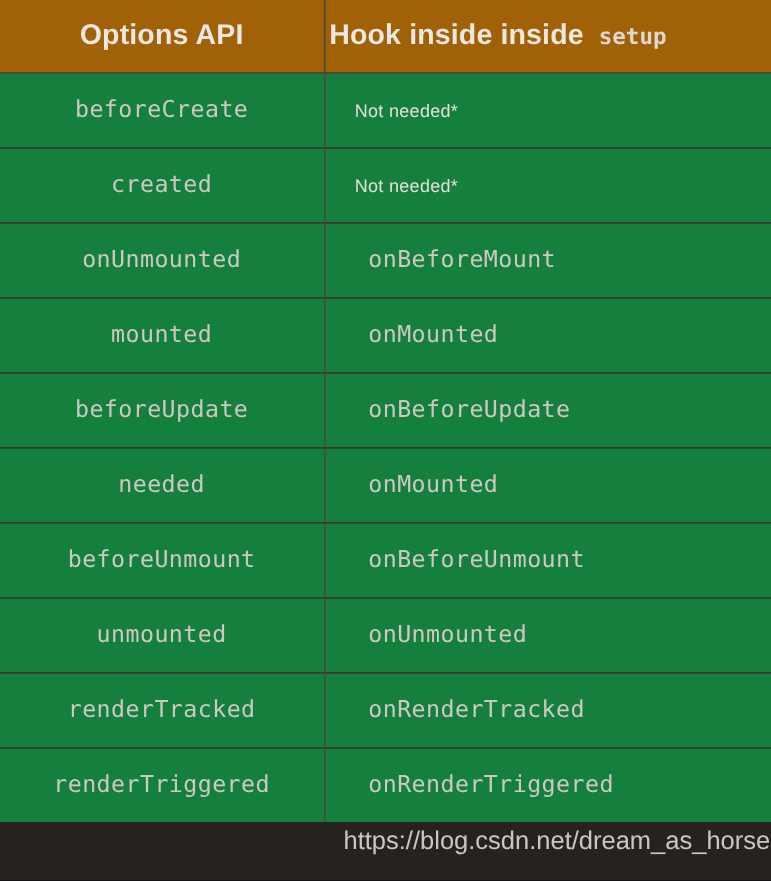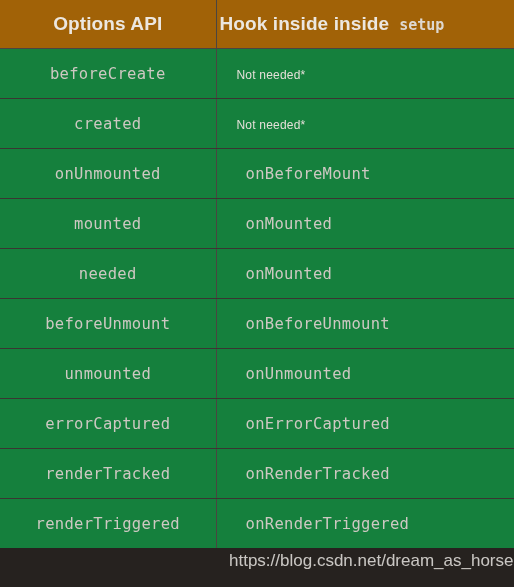--- a/index.html
+++ b/index.html
@@ -155,20 +155,28 @@
 
       <tr>
         <td class="cell-options">
           <span class="mono">mounted</span>
         </td>
         <td class="cell-hook">
           <span class="mono">onMounted</span>
         </td>
       </tr>
 
+      <tr>
+        <td class="cell-options">
+          <span class="mono">beforeUpdate</span>
+        </td>
+        <td class="cell-hook">
+          <span class="mono">onBeforeUpdate</span>
+        </td>
+      </tr>
 
       <tr>
         <td class="cell-options">
           <span class="mono">needed</span>
         </td>
         <td class="cell-hook">
           <span class="mono">onMounted</span>
         </td>
       </tr>
 
@@ -183,28 +191,20 @@
 
       <tr>
         <td class="cell-options">
           <span class="mono">unmounted</span>
         </td>
         <td class="cell-hook">
           <span class="mono">onUnmounted</span>
         </td>
       </tr>
 
-      <tr>
-        <td class="cell-options">
-          <span class="mono">errorCaptured</span>
-        </td>
-        <td class="cell-hook">
-          <span class="mono">onErrorCaptured</span>
-        </td>
-      </tr>
 
       <tr>
         <td class="cell-options">
           <span class="mono">renderTracked</span>
         </td>
         <td class="cell-hook">
           <span class="mono">onRenderTracked</span>
         </td>
       </tr>
 

